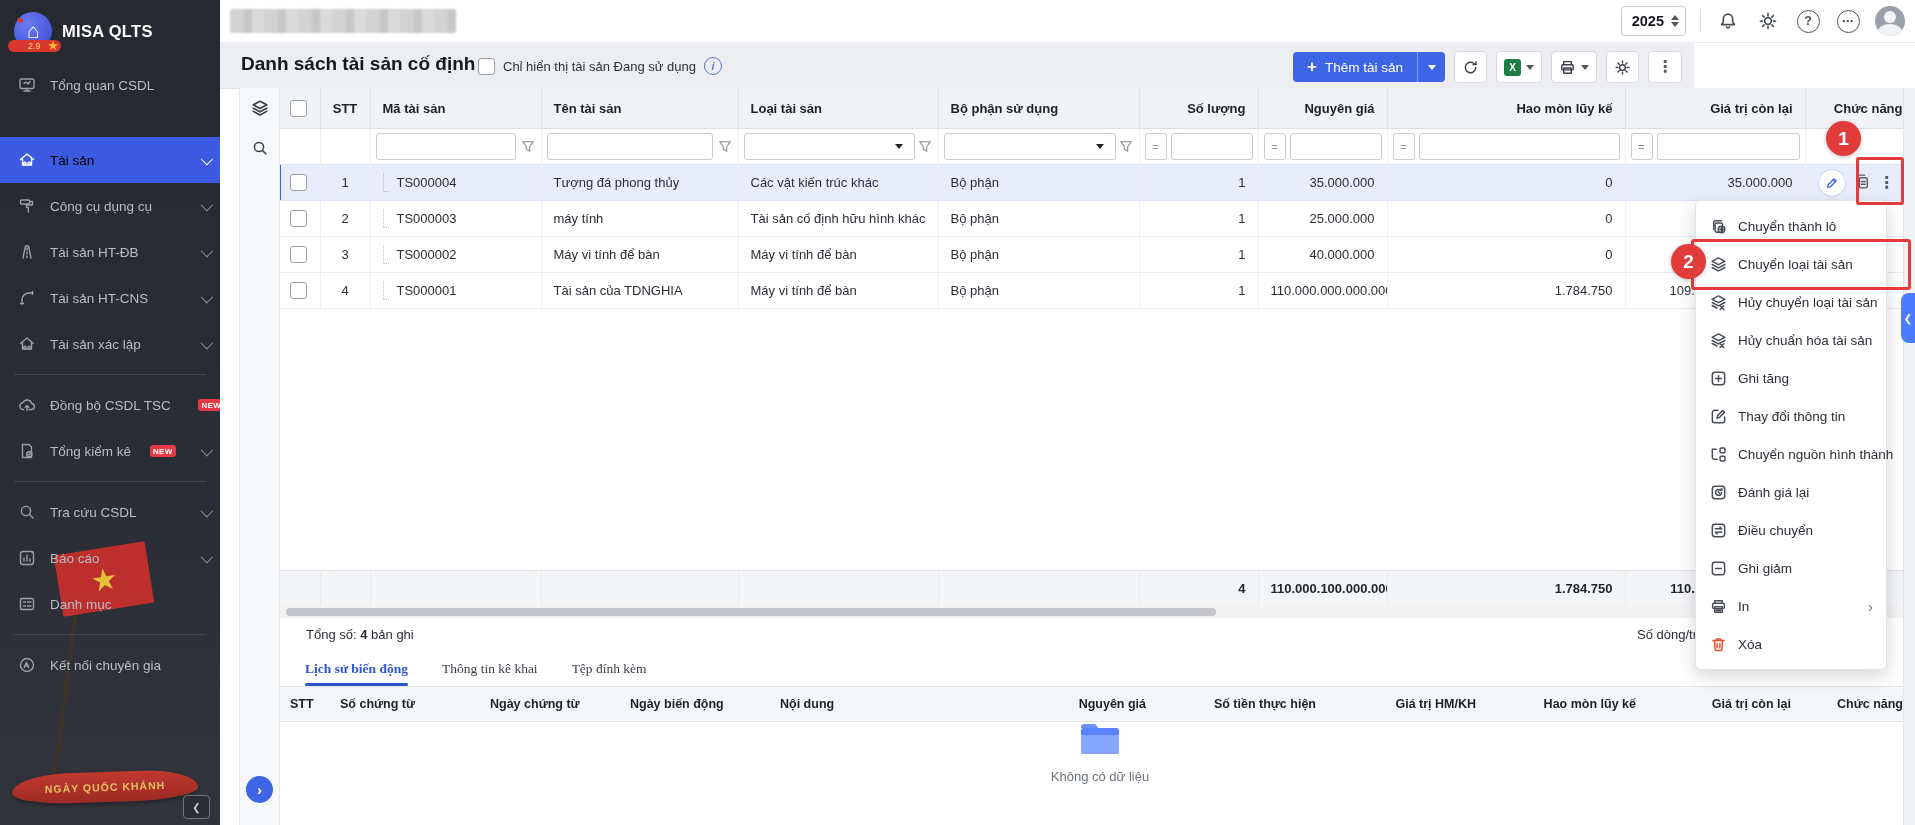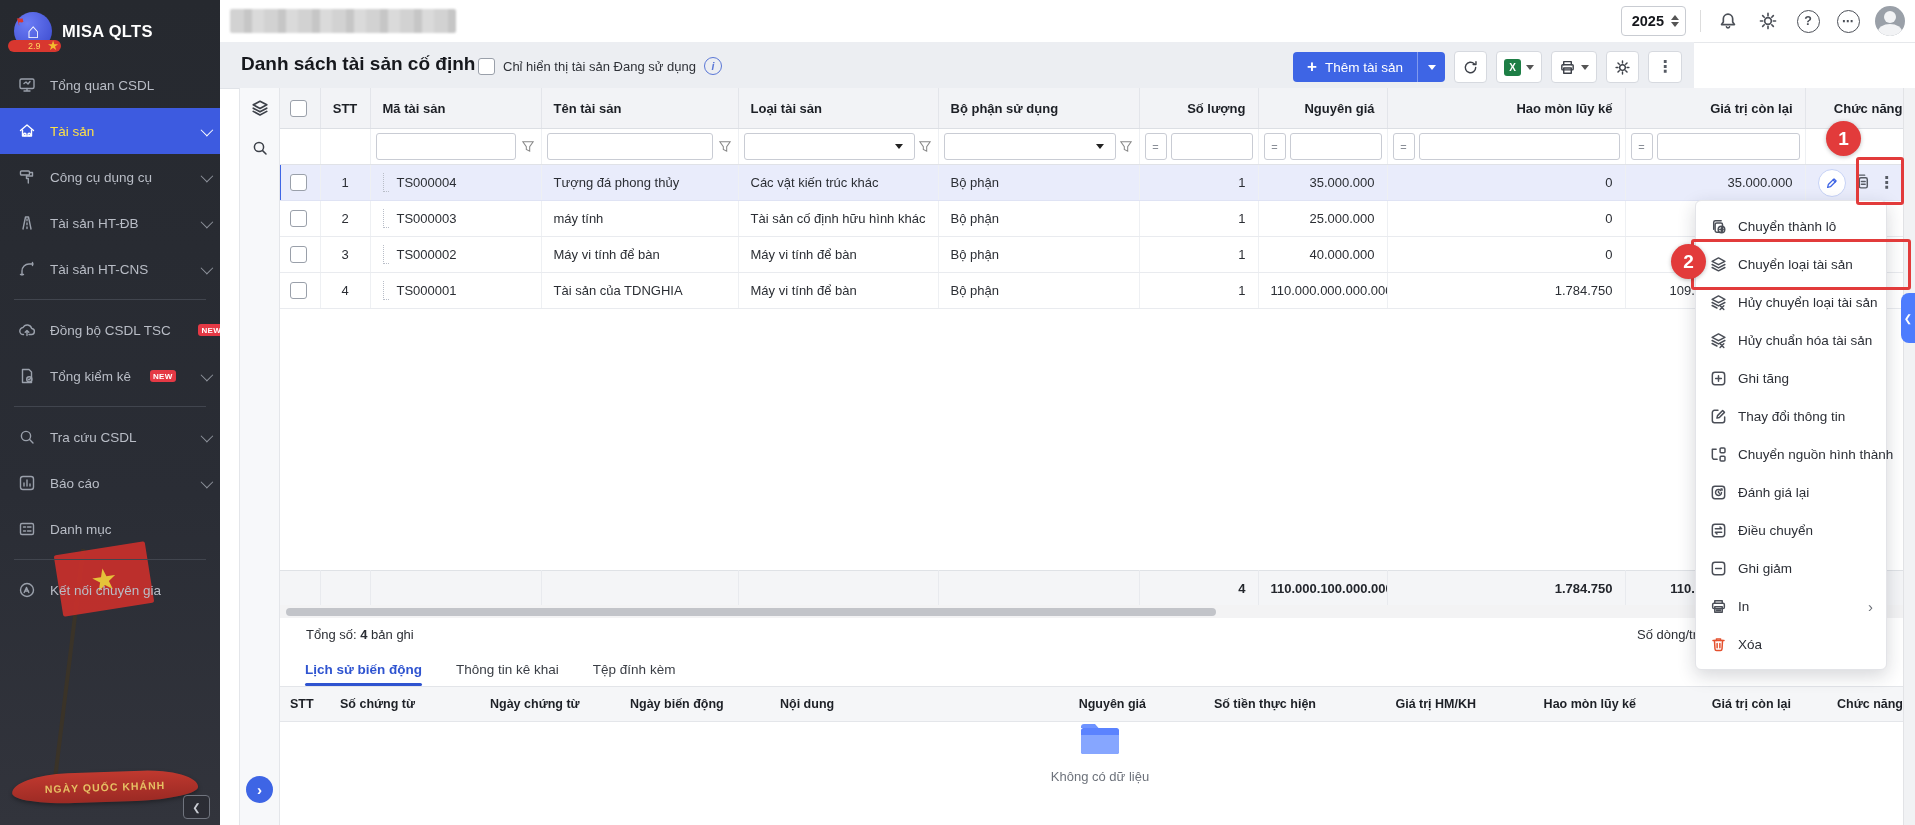--- a/index.html
+++ b/index.html
@@ -8,21 +8,21 @@
   #sidebar{position:absolute;left:0;top:0;width:220px;height:825px;background:linear-gradient(180deg,#26292f 0%,#2a2d35 60%,#32343c 100%);overflow:hidden;z-index:20;}
   .logo-row{display:flex;align-items:center;gap:10px;height:62px;padding-left:14px;position:relative;}
   .logo-circ{position:relative;width:38px;height:38px;border-radius:50%;background:radial-gradient(circle at 35% 30%,#6b7cf5,#3847cb);display:flex;align-items:center;justify-content:center;color:#fff;font-size:21px;}
   .logo-badge{position:absolute;left:-6px;bottom:-2px;background:#d8372f;color:#ffd75e;font-size:9px;font-weight:normal;border-radius:6px;padding:1px 20px;}
   .logo-star{position:absolute;right:-7px;bottom:-3px;color:#f3bc2e;font-size:13px;}
   .logo-flag{position:absolute;left:2px;top:4px;color:#d8372f;font-size:10px;transform:rotate(-15deg);}
   .brand{color:#fff;font-size:16.5px;font-weight:bold;letter-spacing:.3px;}
   .nav{position:relative;z-index:2;}
   .nav-item{position:relative;display:flex;align-items:center;gap:13px;height:46px;padding:0 10px 0 17px;color:#b9bdc6;cursor:pointer;}
   .nav-item .lbl{flex:0 1 auto;white-space:nowrap;font-size:13.5px;}
-  .nav-item.active{background:#3d5be0;color:#fde047;}
+  .nav-item.active{background:#3d5be0;color:#000000;margin-top:29px;}
   .nav-item.active svg *{stroke:#fff;}
   .nav-ic{width:20px;height:20px;flex:0 0 20px;display:flex;align-items:center;justify-content:center;}
   .nav-ic svg *{stroke:#9aa0ab;fill:none;stroke-width:1.4;stroke-linecap:round;stroke-linejoin:round;}
   .chev{margin-left:auto;width:8px;height:8px;border-right:1.6px solid #8e939c;border-bottom:1.6px solid #8e939c;transform:rotate(45deg) translateY(-2px);}
   .nav-item.active .chev{border-color:#fff;}
   .new-badge{background:#e53945;color:#fff;font-size:8px;font-weight:bold;border-radius:3px;padding:1.5px 3px;margin-left:6px;letter-spacing:.3px;}
   .badge-clip{position:absolute;right:-4px;}
   .nav-div{height:1px;background:#41454e;margin:7px 14px;}
   .vn-flag{position:absolute;left:58px;top:548px;width:92px;height:62px;background:#c9302c;transform:rotate(-9deg);display:flex;align-items:center;justify-content:center;color:#f5cf3a;font-size:30px;opacity:.92;z-index:1;border-radius:2px;}
   .flag-pole{position:absolute;left:66px;top:548px;width:4px;height:250px;background:#3a3328;transform:rotate(7deg);z-index:1;}
@@ -94,21 +94,21 @@
   table.sumgrid td{height:35px;background:#f4f5f7;border-top:1px solid #dfe2e6;border-bottom:1px solid #dfe2e6;border-right:1px solid #e8eaee;padding:0 12px;font-weight:bold;color:#23262c;white-space:nowrap;overflow:hidden;}
   
   #hscroll{position:absolute;left:278px;top:605px;width:1637px;height:13px;background:#f3f3f4;border-bottom:1px solid #e4e4e6;}
   #hscroll .thumb{position:absolute;left:8px;top:2.5px;width:930px;height:8px;border-radius:4px;background:#c2c4c9;}
   #listfoot{position:absolute;left:278px;top:618px;width:1637px;height:32px;background:#fff;border-bottom:1px solid #e2e4e8;display:flex;align-items:center;}
   #listfoot .tot{margin-left:28px;color:#2b2e34;}
   #listfoot .tot b{font-weight:bold;}
   #listfoot .psize{position:absolute;left:1359px;color:#2b2e34;white-space:nowrap;}
   
   #tabs{position:absolute;left:278px;top:650px;width:1637px;height:37px;background:#fff;border-bottom:1px solid #e3e5e9;display:flex;align-items:flex-end;gap:34px;padding-left:27px;box-sizing:border-box;}
-  .tab{padding-bottom:9px;font-size:13.5px;color:#3a3e45;cursor:pointer;position:relative;}
+  .tab{padding-bottom:9px;font-size:13.5px;color:#3a3e45;cursor:pointer;position:relative;font-family:Liberation Serif, serif;}
   .tab.active{color:#2f54d0;font-weight:bold;}
   .tab.active:after{content:"";position:absolute;left:0;right:0;bottom:0;height:3px;border-radius:2px;background:#2f54d0;}
   #bh{position:absolute;left:278px;top:687px;width:1637px;height:34px;background:#f5f6f8;border-bottom:1px solid #e4e6ea;display:flex;align-items:center;font-weight:bold;color:#1d2026;font-size:12.5px;}
   #bh span{padding:0 12px;box-sizing:border-box;white-space:nowrap;overflow:hidden;}
   #bh span:nth-child(1){width:50px;}
   #bh span:nth-child(2){width:150px;}
   #bh span:nth-child(3){width:140px;}
   #bh span:nth-child(4){width:150px;}
   #bh span:nth-child(5){width:250px;}
   #bh span:nth-child(6){width:140px;text-align:right;}
@@ -193,20 +193,32 @@
         <span class="chev"></span>
       </div>
       <div class="nav-item">
         <span class="nav-ic">
             <svg width="18" height="18" viewBox="0 0 18 18">
               <path d="M4 15v-4a7 7 0 017-7h4" stroke-width="2.6"></path>
               <path d="M2.5 14.5h3M14.5 2.5v3"></path>
             </svg>
           </span>
         <span class="lbl">Tài sản HT-CNS</span>
+        <span class="chev"></span>
+      </div>
+      <div class="nav-item">
+        <span class="nav-ic">
+            <svg width="18" height="18" viewBox="0 0 18 18">
+              <path d="M2.5 8.5L9 3l6.5 5.5"></path>
+              <path d="M4.5 8v6h9V8"></path>
+              <circle cx="6.8" cy="12.5" r="1.2"></circle>
+              <circle cx="11.2" cy="12.5" r="1.2"></circle>
+            </svg>
+          </span>
+        <span class="lbl">Tài sản xác lập</span>
         <span class="chev"></span>
       </div>
       <div class="nav-div"></div>
       <div class="nav-item">
         <span class="nav-ic">
             <svg width="18" height="18" viewBox="0 0 18 18">
               <path d="M5.5 13.5a3.5 3.5 0 01-.4-7A4.6 4.6 0 0113.7 7.5 3 3 0 0113 13.5h-2"></path>
               <path d="M9 14.5V9.5M7.2 11.2L9 9.4l1.8 1.8"></path>
             </svg>
           </span>

